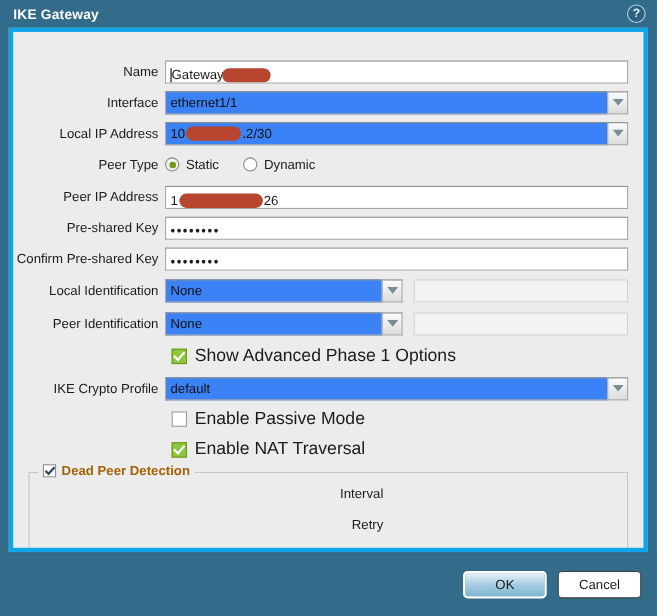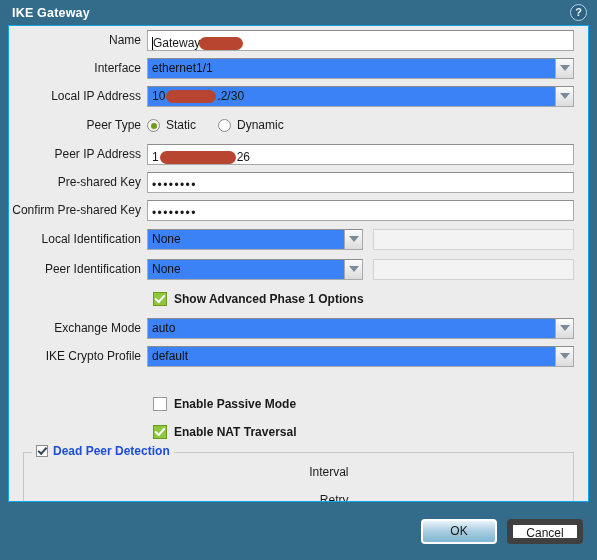--- a/index.html
+++ b/index.html
@@ -54,24 +54,24 @@
     font-weight: bold;
     line-height: 14px;
     text-align: center;
     cursor: pointer;
   }
 
   
   .panel {
     margin: 0 8px;
     background: #ececec;
-    border: 1px solid #0ea5e9;
+    border: 4px solid #0ea5e9;
     flex: 1 1 auto;
     overflow: hidden;
-    padding-top: 0;
+    padding-top: 22px;
   }
 
   
   .row {
     display: flex;
     align-items: center;
     height: 28px;
     padding: 0 14px 0 0;
   }
   .lbl {
@@ -164,21 +164,21 @@
   .sec-txt {
     flex: 1 1 auto;
     margin-left: 10px;
     height: 21px;
     background: #f3f3f3;
     border: 1px solid #d2d2d2;
     min-width: 0;
   }
 
   
-  .radio-grp { display: flex; align-items: flex-end; gap: 6px; }
+  .radio-grp { display: flex; align-items: flex-start; gap: 6px; }
   .radio {
     width: 13px; height: 13px;
     border-radius: 50%;
     background: #fff;
     border: 1px solid #8d8d8d;
     display: inline-flex;
     align-items: center;
     justify-content: center;
     cursor: pointer;
     flex: 0 0 13px;
@@ -213,40 +213,40 @@
     background: #8dc63f;
     border-color: #6f9a16;
   }
   .chk.on::after {
     content: "";
     width: 4px; height: 8px;
     border: solid #fff;
     border-width: 0 2px 2px 0;
     transform: rotate(42deg) translate(-1px,-1px);
   }
-  .cb-label { font-size: 12px; cursor: pointer; font-weight: bold; }
+  .cb-label { font-size: 16px; cursor: pointer; }
 
   
   .grp {
     margin: 6px 14px 0 14px;
     border: 1px solid #c6c6c6;
     padding: 6px 0 10px 0;
     position: relative;
   }
   .grp-legend {
     position: absolute;
     top: -9px; left: 8px;
     background: #ececec;
     padding: 0 4px;
     display: flex;
     align-items: center;
     gap: 5px;
     font-weight: bold;
     font-size: 12px;
-    color: #1d4ed8;
+    color: #a16207;
   }
   .chk-sm {
     width: 12px; height: 12px;
     border: 1px solid #8f8f8f;
     background: #fdfdfd;
     display: inline-flex;
     align-items: center;
     justify-content: center;
     cursor: pointer;
     flex: 0 0 12px;
@@ -281,21 +281,21 @@
     cursor: pointer;
     border: 1px solid #fff;
     color: #1a1a1a;
   }
   .btn-ok {
     background: linear-gradient(#e8f3f9, #a9cde2 48%, #7fb6d2);
     border: 2px solid #ffffff;
   }
   .btn-cancel {
     background: #ffffff;
-    border: 6px solid #404040;
+    border: 1px solid #404040;
   }
 </style>
 </head>
 <body>
 
 <div id="dialog">
 
   <div class="titlebar">
     <span class="title">IKE Gateway</span>
     <div class="help-icon">?</div>
@@ -403,45 +403,34 @@
         </div>
         <div class="sec-txt"></div>
       </div>
     </div>
 
     <div class="cbrow" style="height:30px;">
       <span class="chk on"></span>
       <span class="cb-label">Show Advanced Phase 1 Options</span>
     </div>
 
-    <div class="row">
-      <div class="lbl">Exchange Mode</div>
-      <div class="field-area">
-        <div class="combo">
-          <div class="cb-txt">auto</div>
-          <div class="cb-btn">
-            <span class="arrow-dn"></span>
-          </div>
-        </div>
-      </div>
-    </div>
 
     <div class="row">
       <div class="lbl">IKE Crypto Profile</div>
       <div class="field-area">
         <div class="combo">
           <div class="cb-txt">default</div>
           <div class="cb-btn">
             <span class="arrow-dn"></span>
           </div>
         </div>
       </div>
     </div>
 
-    <div class="cbrow" style="height:28px;margin-top:20px;">
+    <div class="cbrow" style="height:28px;">
       <span class="chk"></span>
       <span class="cb-label">Enable Passive Mode</span>
     </div>
 
     <div class="cbrow" style="height:28px;">
       <span class="chk on"></span>
       <span class="cb-label">Enable NAT Traversal</span>
     </div>
 
     <div class="grp">

